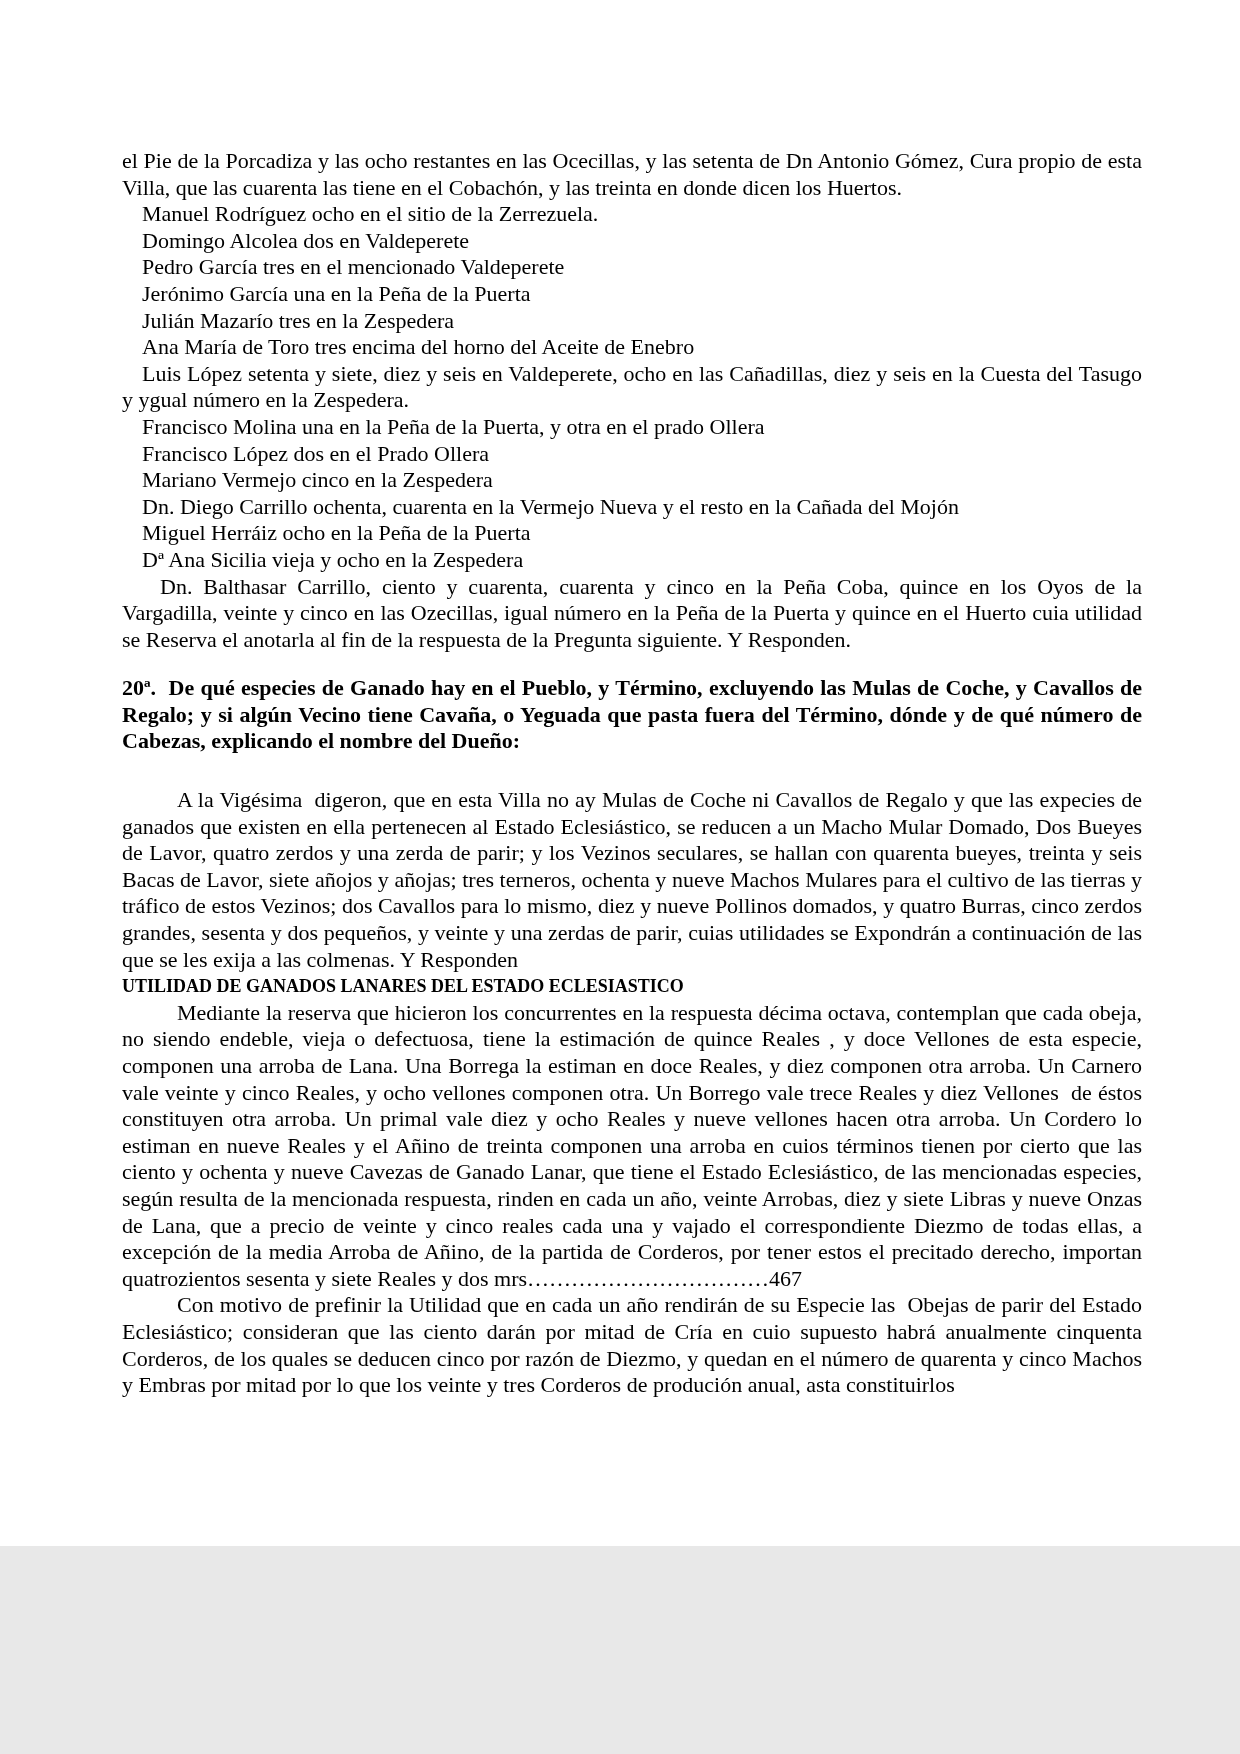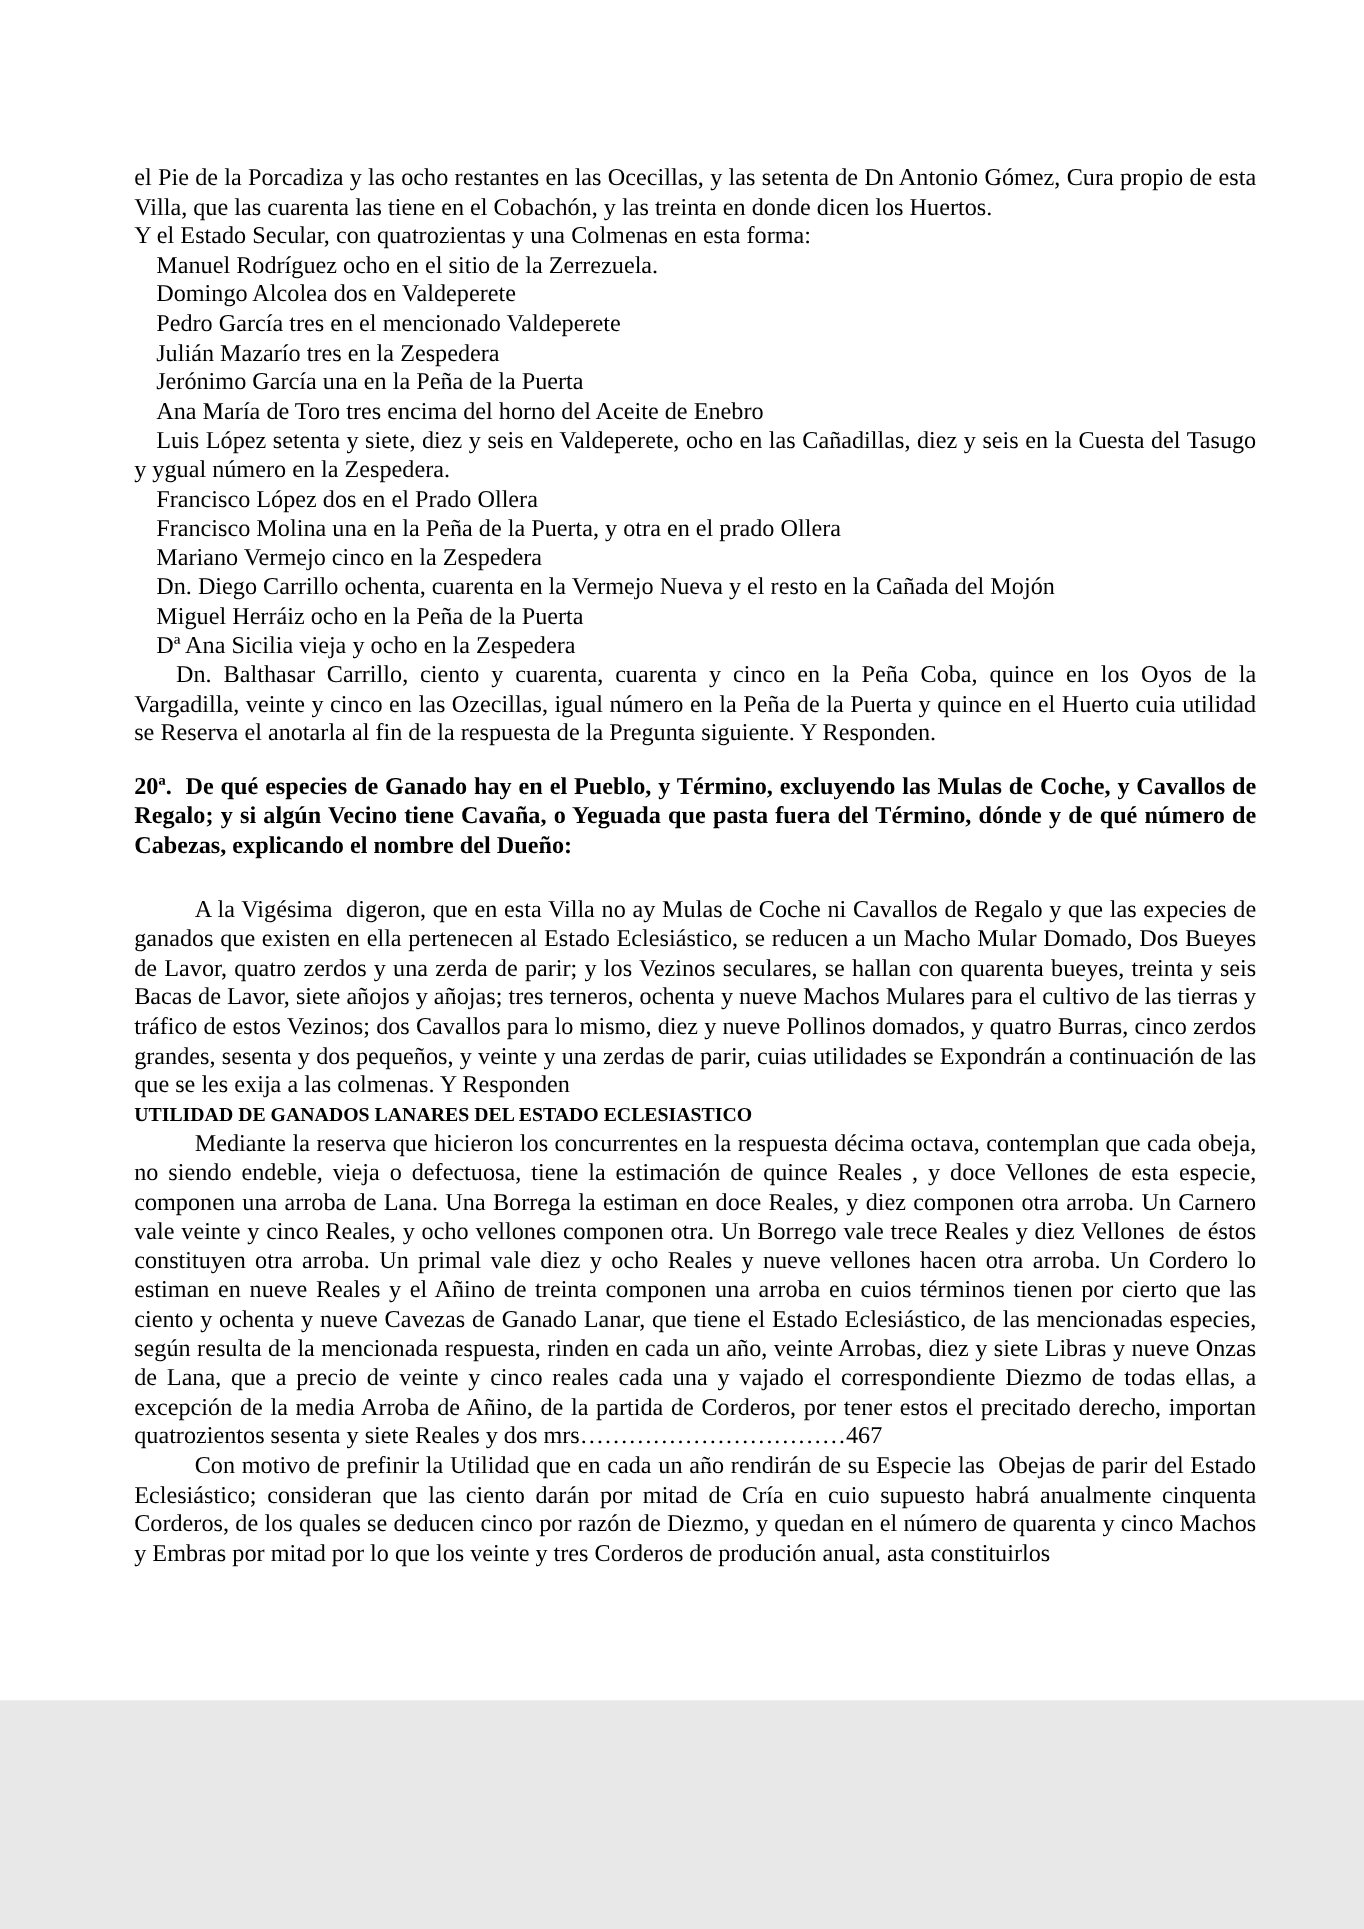--- a/index.html
+++ b/index.html
@@ -42,32 +42,31 @@
     text-align: center;
   }
 </style>
 </head>
 <body>
 
 <div class="page">
 
   <p class="just">el Pie de la Porcadiza y las ocho restantes en las Ocecillas, y las setenta de Dn Antonio Gómez, Cura propio de esta Villa, que las cuarenta las tiene en el Cobachón, y las treinta en donde dicen los Huertos.</p>
 
-  <p>Y el Estado Secular, con quatrozientas y una Colmenas en esta forma:</p>
 
   <div>
     <p class="item">Manuel Rodríguez ocho en el sitio de la Zerrezuela.</p>
     <p class="item">Domingo Alcolea dos en Valdeperete</p>
     <p class="item">Pedro García tres en el mencionado Valdeperete</p>
+    <p class="item">Jerónimo García una en la Peña de la Puerta</p>
     <p class="item">Julián Mazarío tres en la Zespedera</p>
-    <p class="item">Jerónimo García una en la Peña de la Puerta</p>
     <p class="item">Ana María de Toro tres encima del horno del Aceite de Enebro</p>
     <p class="item">Luis López setenta y siete, diez y seis en Valdeperete, ocho en las Cañadillas, diez y seis en la Cuesta del Tasugo y ygual número en la Zespedera.</p>
+    <p class="item">Francisco Molina una en la Peña de la Puerta, y otra en el prado Ollera</p>
     <p class="item">Francisco López dos en el Prado Ollera</p>
-    <p class="item">Francisco Molina una en la Peña de la Puerta, y otra en el prado Ollera</p>
     <p class="item">Mariano Vermejo cinco en la Zespedera</p>
     <p class="item">Dn. Diego Carrillo ochenta, cuarenta en la Vermejo Nueva y el resto en la Cañada del Mojón</p>
     <p class="item">Miguel Herráiz ocho en la Peña de la Puerta</p>
     <p class="item">Dª Ana Sicilia vieja y ocho en la Zespedera</p>
   </div>
 
   <p class="just indent-sm">Dn. Balthasar Carrillo, ciento y cuarenta, cuarenta y cinco en la Peña Coba, quince en los Oyos de la Vargadilla, veinte y cinco en las Ozecillas, igual número en la Peña de la Puerta y quince en el Huerto cuia utilidad se Reserva el anotarla al fin de la respuesta de la Pregunta siguiente. Y Responden.</p>
 
   <p class="q20">20ª.&nbsp; De qué especies de Ganado hay en el Pueblo, y Término, excluyendo las Mulas de Coche, y Cavallos de Regalo; y si algún Vecino tiene Cavaña, o Yeguada que pasta fuera del Término, dónde y de qué número de Cabezas, explicando el nombre del Dueño:</p>
 

